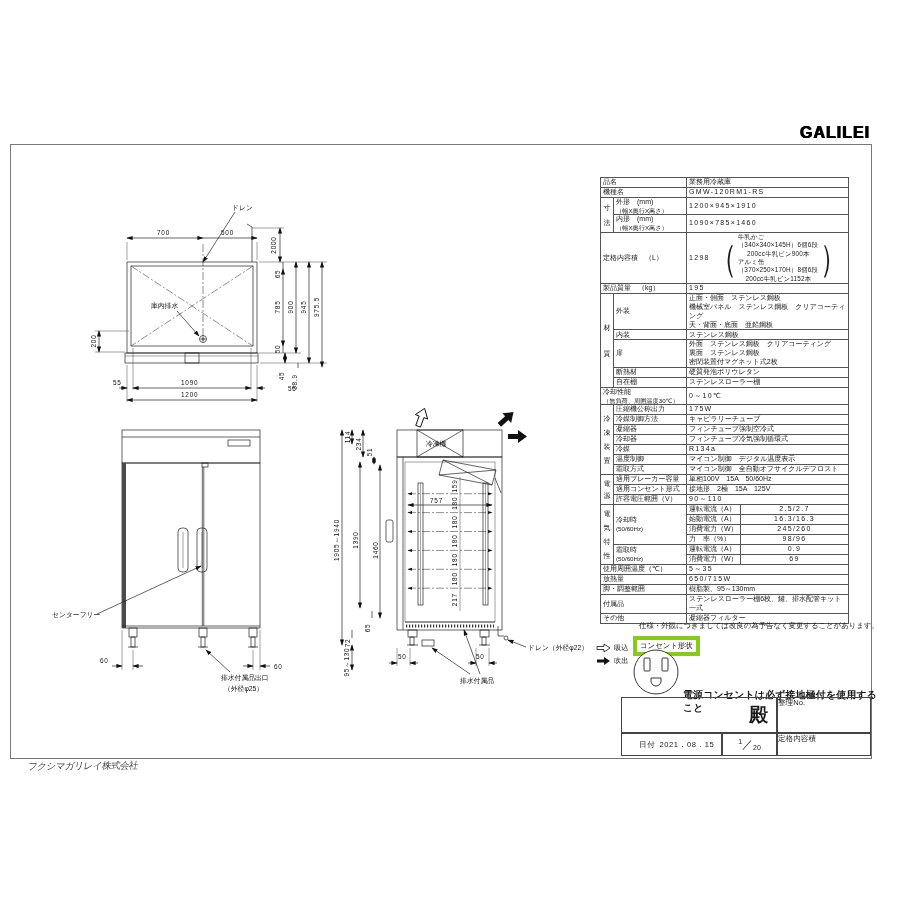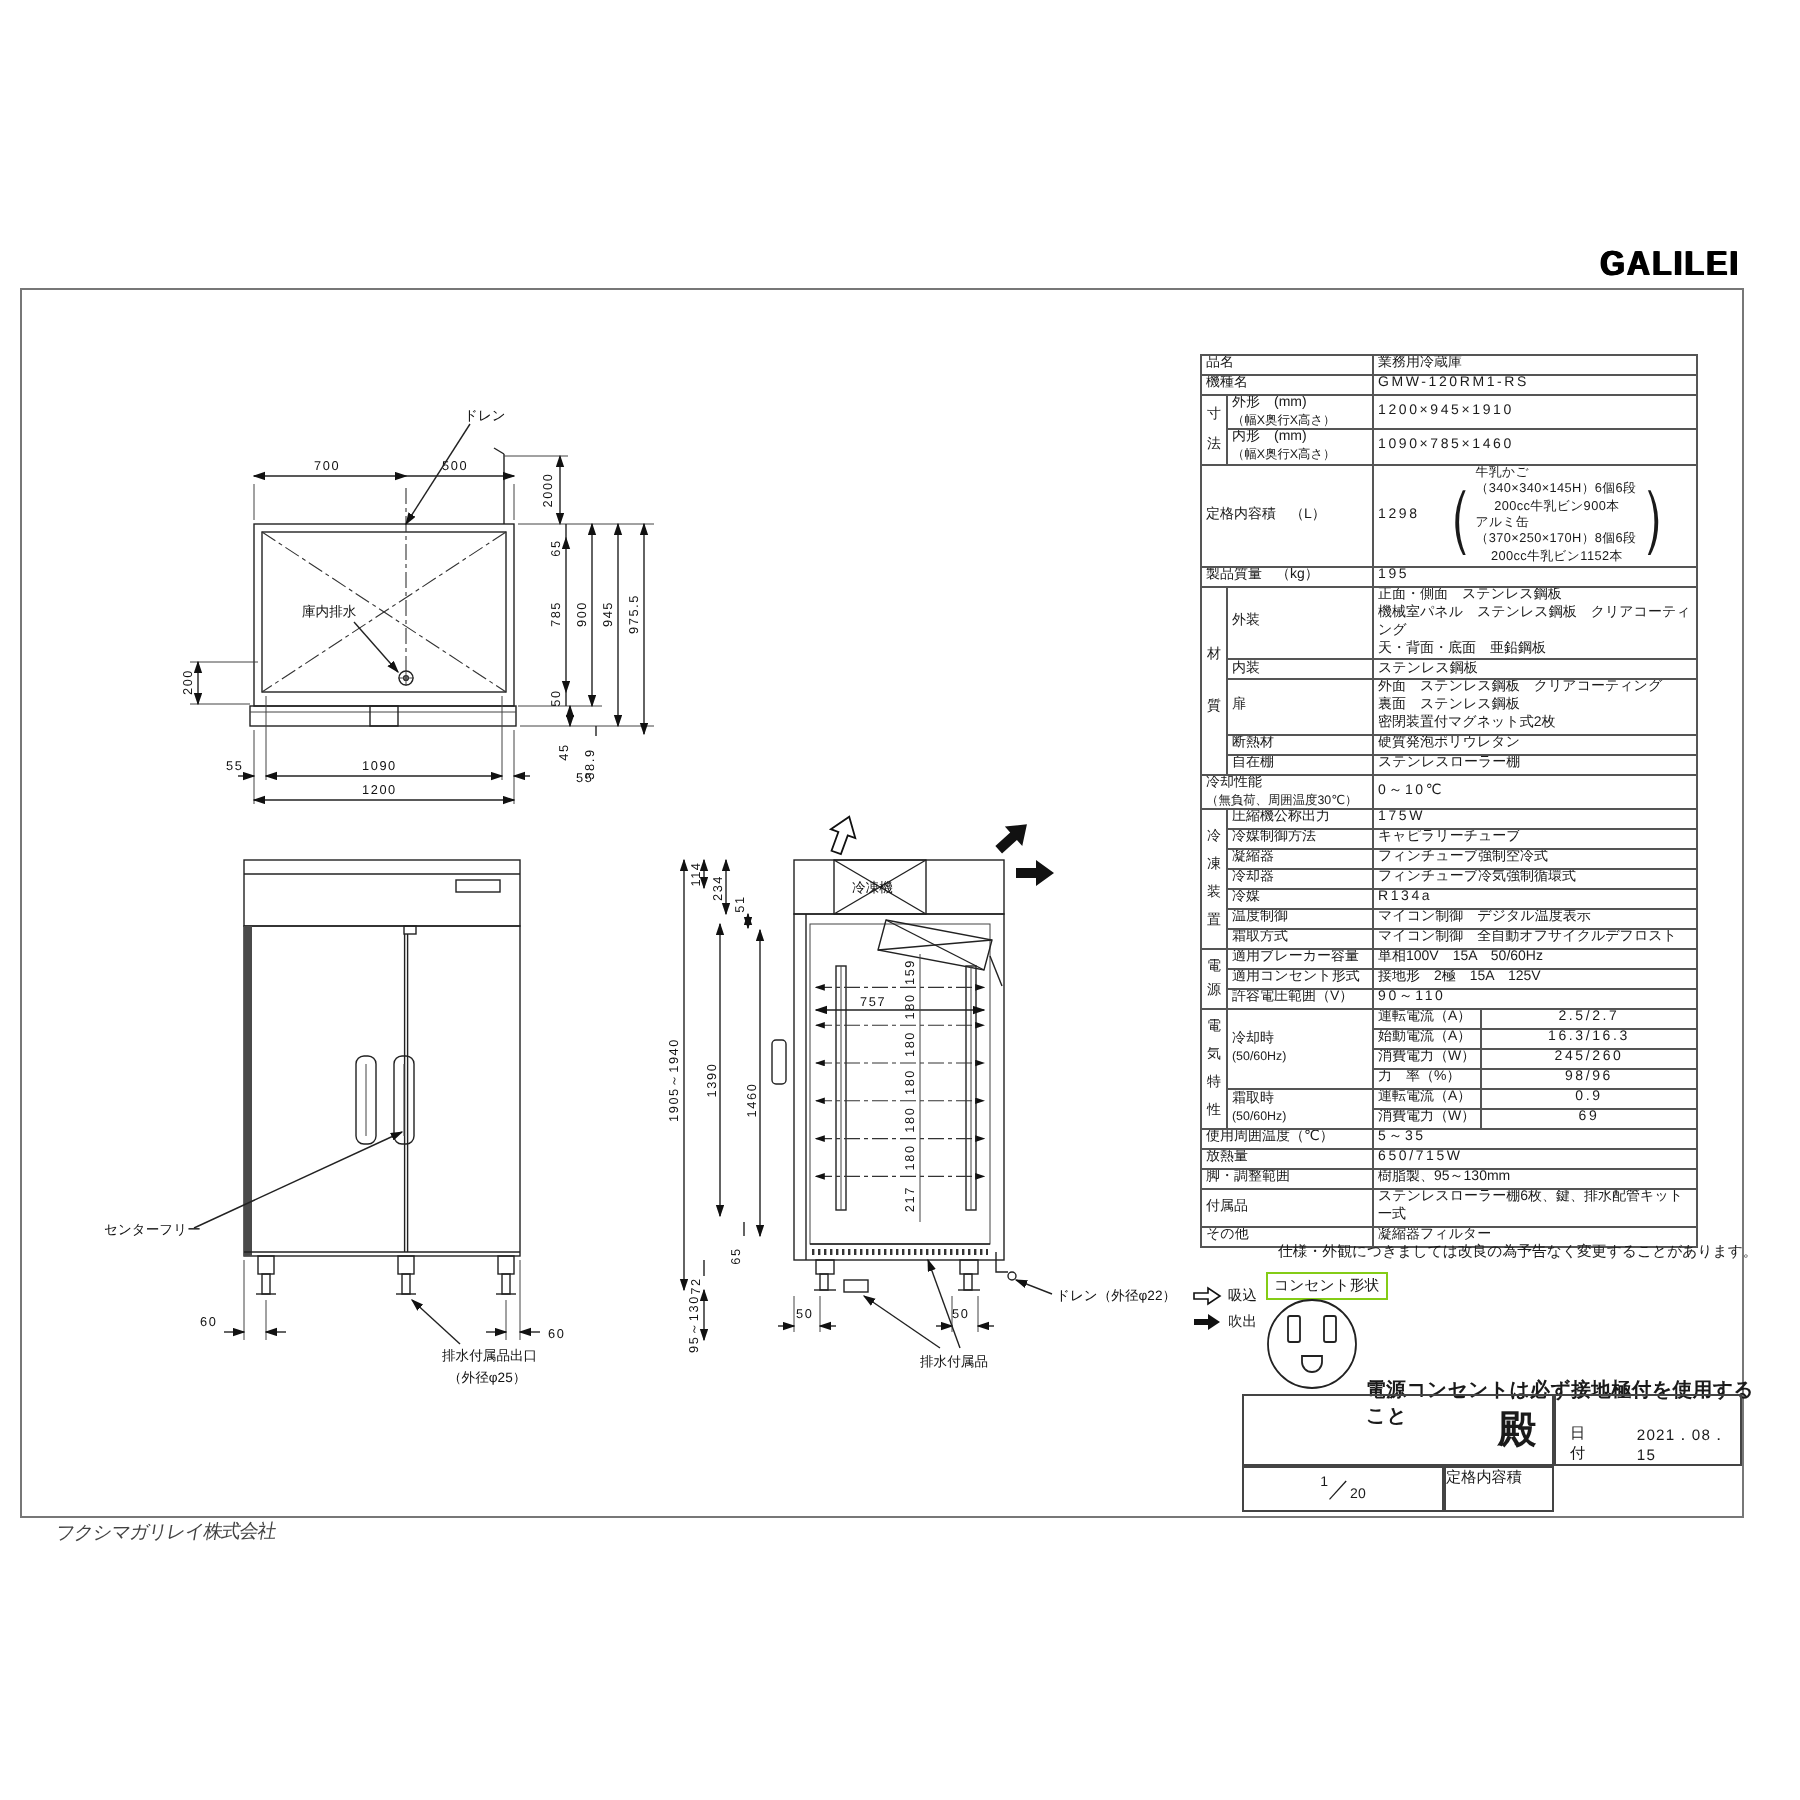--- a/index.html
+++ b/index.html
@@ -22,29 +22,29 @@
   .ctrv{text-align:center;}
   .small{font-size:6.4px;}
   .cap{display:flex;align-items:center;gap:1px;}
   .cap .paren{font-size:26px;font-weight:200;transform:scaleY(1.45);line-height:1;}
   .cap .capn{font-size:6.4px;line-height:8.4px;letter-spacing:.2px;}
   .ctr{text-align:center;}
   
   .disclaimer{left:600px;top:621px;font-size:7.4px;margin-left:39px;}
   .legend{left:596px;top:641px;font-size:7.2px;}
   .legend .row{display:flex;align-items:center;gap:3px;height:13px;}
-  .shapebox{left:633px;top:636px;border:1px solid #84cc16;font-size:7.4px;padding:1px 3px;}
+  .shapebox{left:633px;top:636px;border:4px solid #84cc16;font-size:7.4px;padding:1px 3px;}
   .warn{left:683px;top:689px;width:195px;font-size:9.8px;font-weight:600;letter-spacing:.3px;}
   
   .tblock{left:621px;top:697px;width:250px;height:59px;display:grid;
           grid-template-columns:101px 55px 94px;grid-template-rows:36px 23px;}
   .tblock>div{border:1px solid #444;box-sizing:border-box;font-size:7.6px;}
   .tb-main{grid-column:1/3;display:flex;align-items:center;justify-content:flex-end;padding-right:8px;}
   .dono{font-size:19px;font-weight:600;}
-  .tb-date{display:flex;align-items:flex-end;gap:18px;padding-left:7px;letter-spacing:.6px;}
+  .tb-date{display:flex;align-items:center;gap:4px;padding-left:17px;letter-spacing:.6px;}
   .tb-scale{display:flex;align-items:center;justify-content:center;}
   .fr-n{vertical-align:super;font-size:7px;position:relative;top:-3px;}
   .fr-s{font-size:11px;}
   .fr-d{font-size:7px;position:relative;top:3px;}
   
   svg .ln{stroke:#222;stroke-width:.7;fill:none;}
   svg .thin{stroke:#444;stroke-width:.5;fill:none;}
   svg .dd{stroke:#333;stroke-width:.55;fill:none;stroke-dasharray:8 2 2 2;}
   svg .dim{font-size:6.4px;fill:#111;letter-spacing:.8px;font-family:"Liberation Sans",sans-serif;}
   svg .jp{font-size:6.8px;letter-spacing:0;fill:#111;font-family:"Liberation Sans",sans-serif;}
@@ -518,20 +518,21 @@
   <rect x="32" y="10" width="6" height="13" rx="1" fill="none" stroke="#222" stroke-width="0.9"></rect>
   <path d="M21,30 h10 v3 a5,5 0 0 1 -10,0 z" fill="none" stroke="#222" stroke-width="0.9"></path>
 </svg>
 
 <div class="abs warn">電源コンセントは必ず接地極付を使用すること</div>
 
 <div class="abs tblock">
   <div class="tb-main">
       <span class="dono">殿</span>
     </div>
+  <div><span>整理No.</span></div>
   <div class="tb-date">
     <span>日付</span>
     <span>2021．08．15</span>
     </div>
   <div class="tb-scale">
     <span class="fr-n">1</span>
       <span class="fr-s">／</span>
       <span class="fr-d">20</span>
     </div>
   <div><span>定格内容積</span></div>

